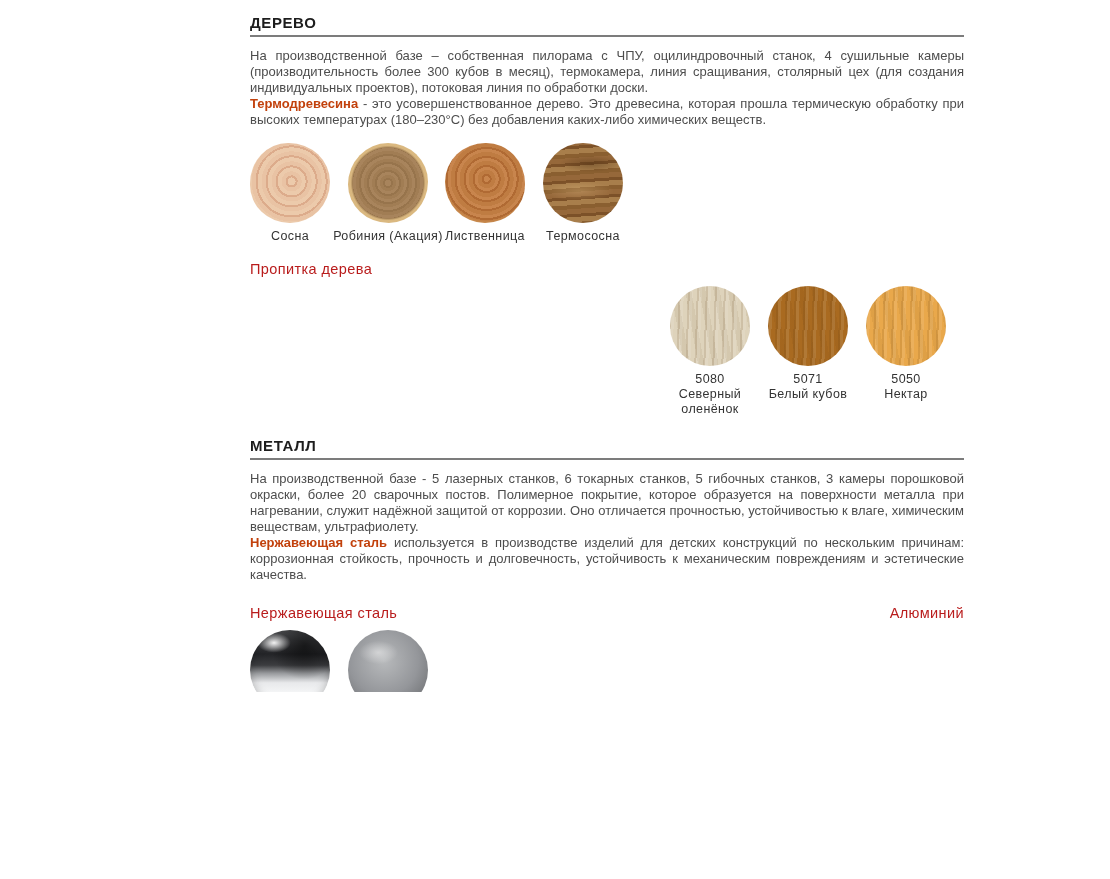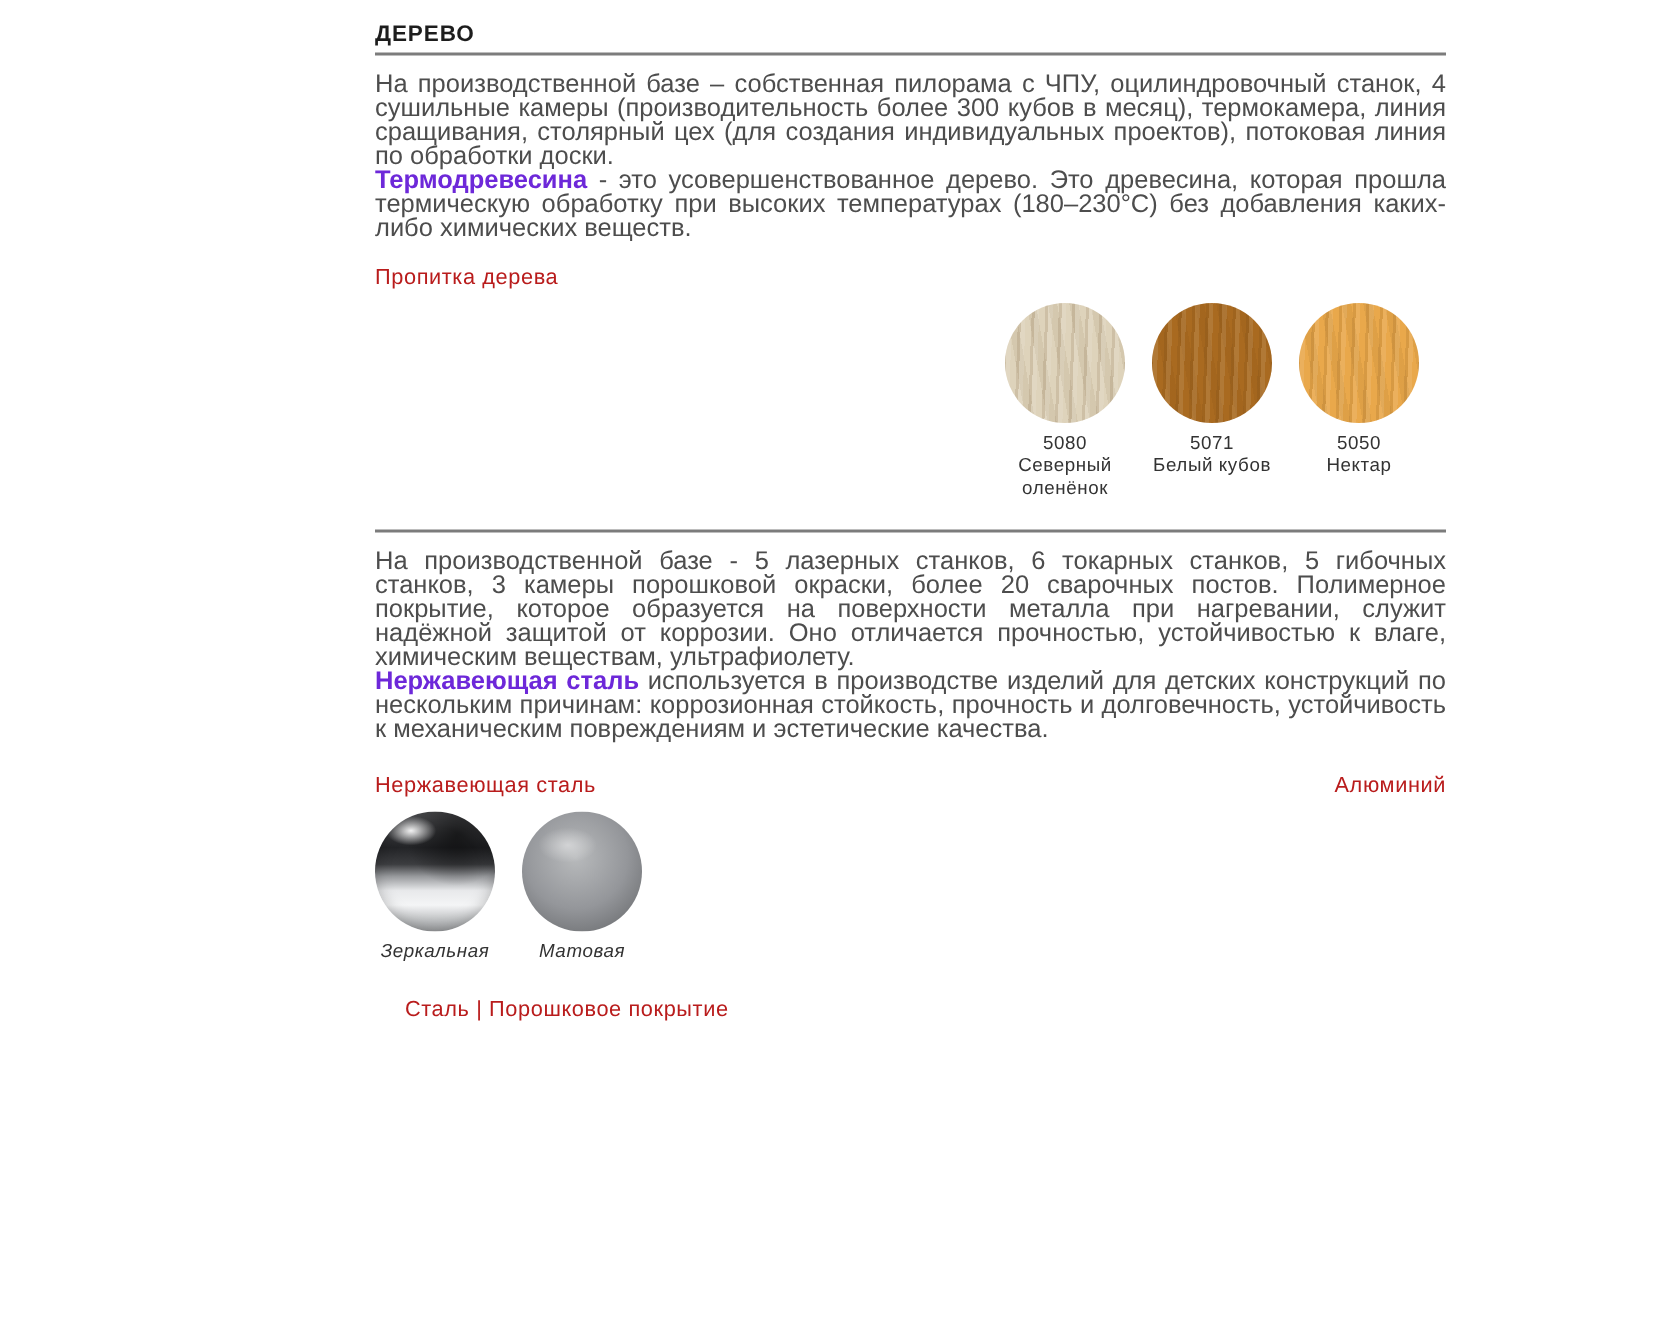--- a/index.html
+++ b/index.html
@@ -4,22 +4,22 @@
 <style>
   * { margin:0; padding:0; box-sizing:border-box; }
   html,body { background:#ffffff; }
   body { font-family:"Liberation Sans", sans-serif; }
   .page { position:relative; width:1110px; height:692px; background:#fff; overflow:hidden; }
   .content { position:absolute; left:250px; top:14px; width:714px; }
 
   .sec-title { font-size:15px; font-weight:bold; color:#1d1d1d; letter-spacing:.6px; }
   .rule { height:2px; background:#7c7c7c; border:0; margin-top:4px; }
 
-  .body-text { margin-top:11px; font-size:17px; line-height:16px; color:#4d4d4d; text-align:justify; }
-  .body-text .lead { font-weight:bold; color:#6d28d9; }
+  .body-text { margin-top:11px; font-size:13px; line-height:16px; color:#4d4d4d; text-align:justify; }
+  .body-text .lead { font-weight:bold; color:#c2410c; }
 
   .swatch-row { display:flex; margin-top:15px; }
   .swatch-item { width:80px; margin-right:18px; position:relative; }
   .swatch-item.wide-gap { margin-right:17px; }
   .circle { width:80px; height:80px; border-radius:50%; position:relative; }
   .swatch-label { margin-top:6px; font-size:12.5px; line-height:15px; color:#333; text-align:center;
                   letter-spacing:.4px; width:110px; margin-left:-15px; }
   .swatch-label .code-line { display:block; }
   .nowrap { white-space:nowrap; }
 
@@ -99,40 +99,59 @@
   <div class="content">
 
     <div>
       <div class="sec-title">ДЕРЕВО</div>
       <div class="rule"></div>
       <div class="body-text">
         <span>На производственной базе – собственная пилорама с ЧПУ, оцилиндровочный станок, 4 сушильные камеры (производительность более 300 кубов в месяц), термокамера, линия сращивания, столярный цех (для создания индивидуальных проектов), потоковая линия по обработки доски.</span><br>
         <span class="lead">Термодревесина</span><span> - это усовершенствованное дерево. Это древесина, которая прошла термическую обработку при высоких температурах (180–230°C) без добавления каких-либо химических веществ.</span>
       </div>
 
+      <div class="swatch-row">
+        <div class="swatch-item">
+          <div class="circle wood-pine"></div>
+          <div class="swatch-label nowrap">Сосна</div>
+        </div>
+        <div class="swatch-item wide-gap">
+          <div class="circle wood-robinia"></div>
+          <div class="swatch-label nowrap">Робиния (Акация)</div>
+        </div>
+        <div class="swatch-item">
+          <div class="circle wood-larch"></div>
+          <div class="swatch-label nowrap">Лиственница</div>
+        </div>
+        <div class="swatch-item">
+          <div class="circle wood-thermo"></div>
+          <div class="swatch-label nowrap">Термососна</div>
+        </div>
+      </div>
 
       <div class="sub-title" style="margin-top:17px;">Пропитка дерева</div>
 
       <div class="swatch-row" style="margin-top:9px;justify-content:flex-end;">
         <div class="swatch-item">
           <div class="circle imp" style="--swatch-color: #ded3bb;"></div>
           <div class="swatch-label"><span class="code-line">5080</span><span>Северный оленёнок</span></div>
         </div>
         <div class="swatch-item">
           <div class="circle imp" style="--swatch-color: #a96a20;"></div>
           <div class="swatch-label"><span class="code-line">5071</span><span>Белый кубов</span></div>
         </div>
         <div class="swatch-item">
           <div class="circle imp" style="--swatch-color: #e9a84b;"></div>
           <div class="swatch-label"><span class="code-line">5050</span><span>Нектар</span></div>
         </div>
       </div>
     </div>
 
     <div style="margin-top:20px;">
+      <div class="sec-title">МЕТАЛЛ</div>
       <div class="rule"></div>
       <div class="body-text">
         <span>На производственной базе - 5 лазерных станков, 6 токарных станков, 5 гибочных станков, 3 камеры порошковой окраски, более 20 сварочных постов. Полимерное покрытие, которое образуется на поверхности металла при нагревании, служит надёжной защитой от коррозии. Оно отличается прочностью, устойчивостью к влаге, химическим веществам, ультрафиолету.</span><br>
         <span class="lead">Нержавеющая сталь</span><span> используется в производстве изделий для детских конструкций по нескольким причинам: коррозионная стойкость, прочность и долговечность, устойчивость к механическим повреждениям и эстетические качества.</span>
       </div>
 
       <div class="metal-head-row">
         <div class="sub-title">Нержавеющая сталь</div>
         <div class="sub-title">Алюминий</div>
       </div>

